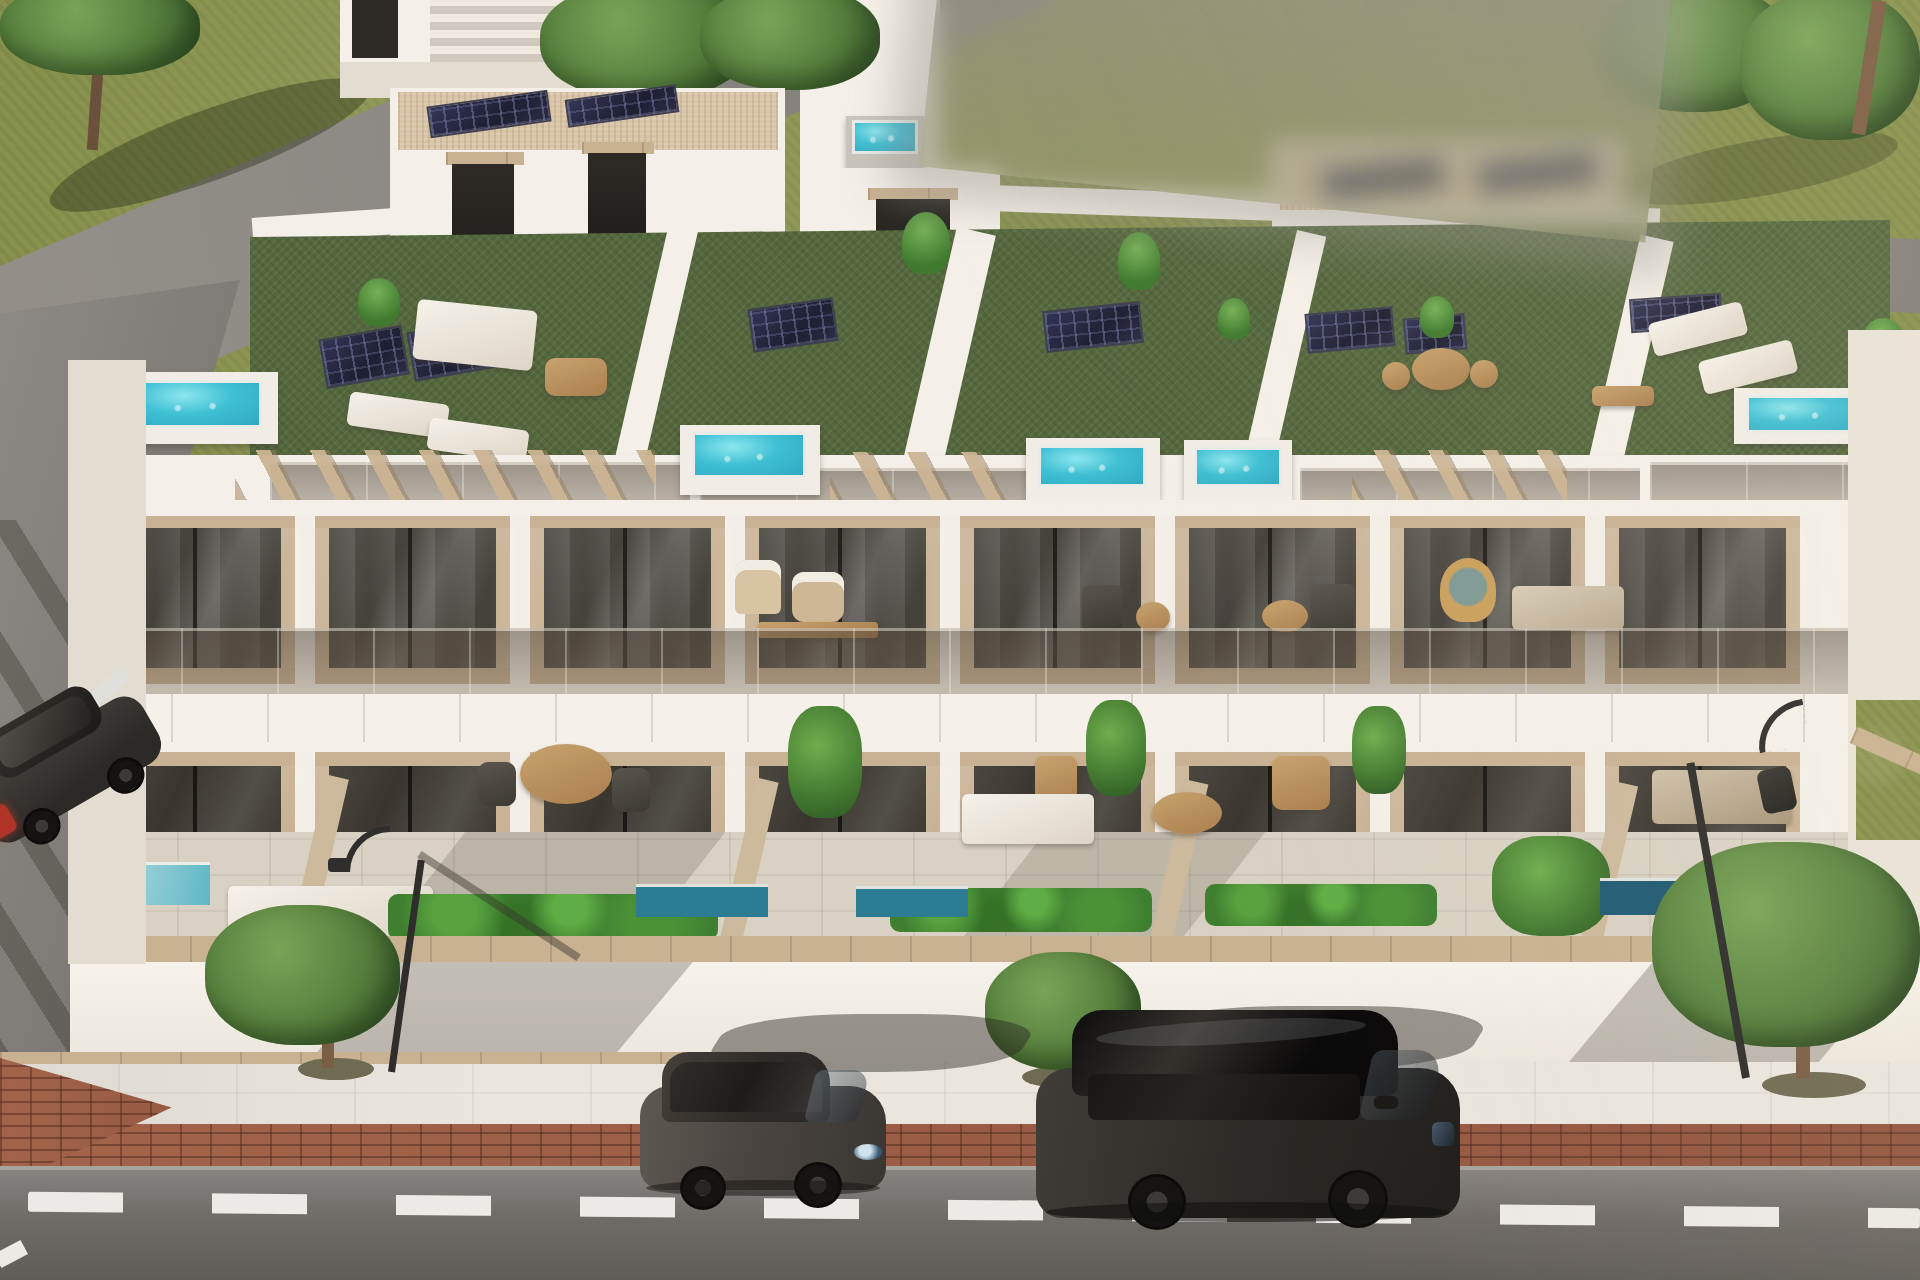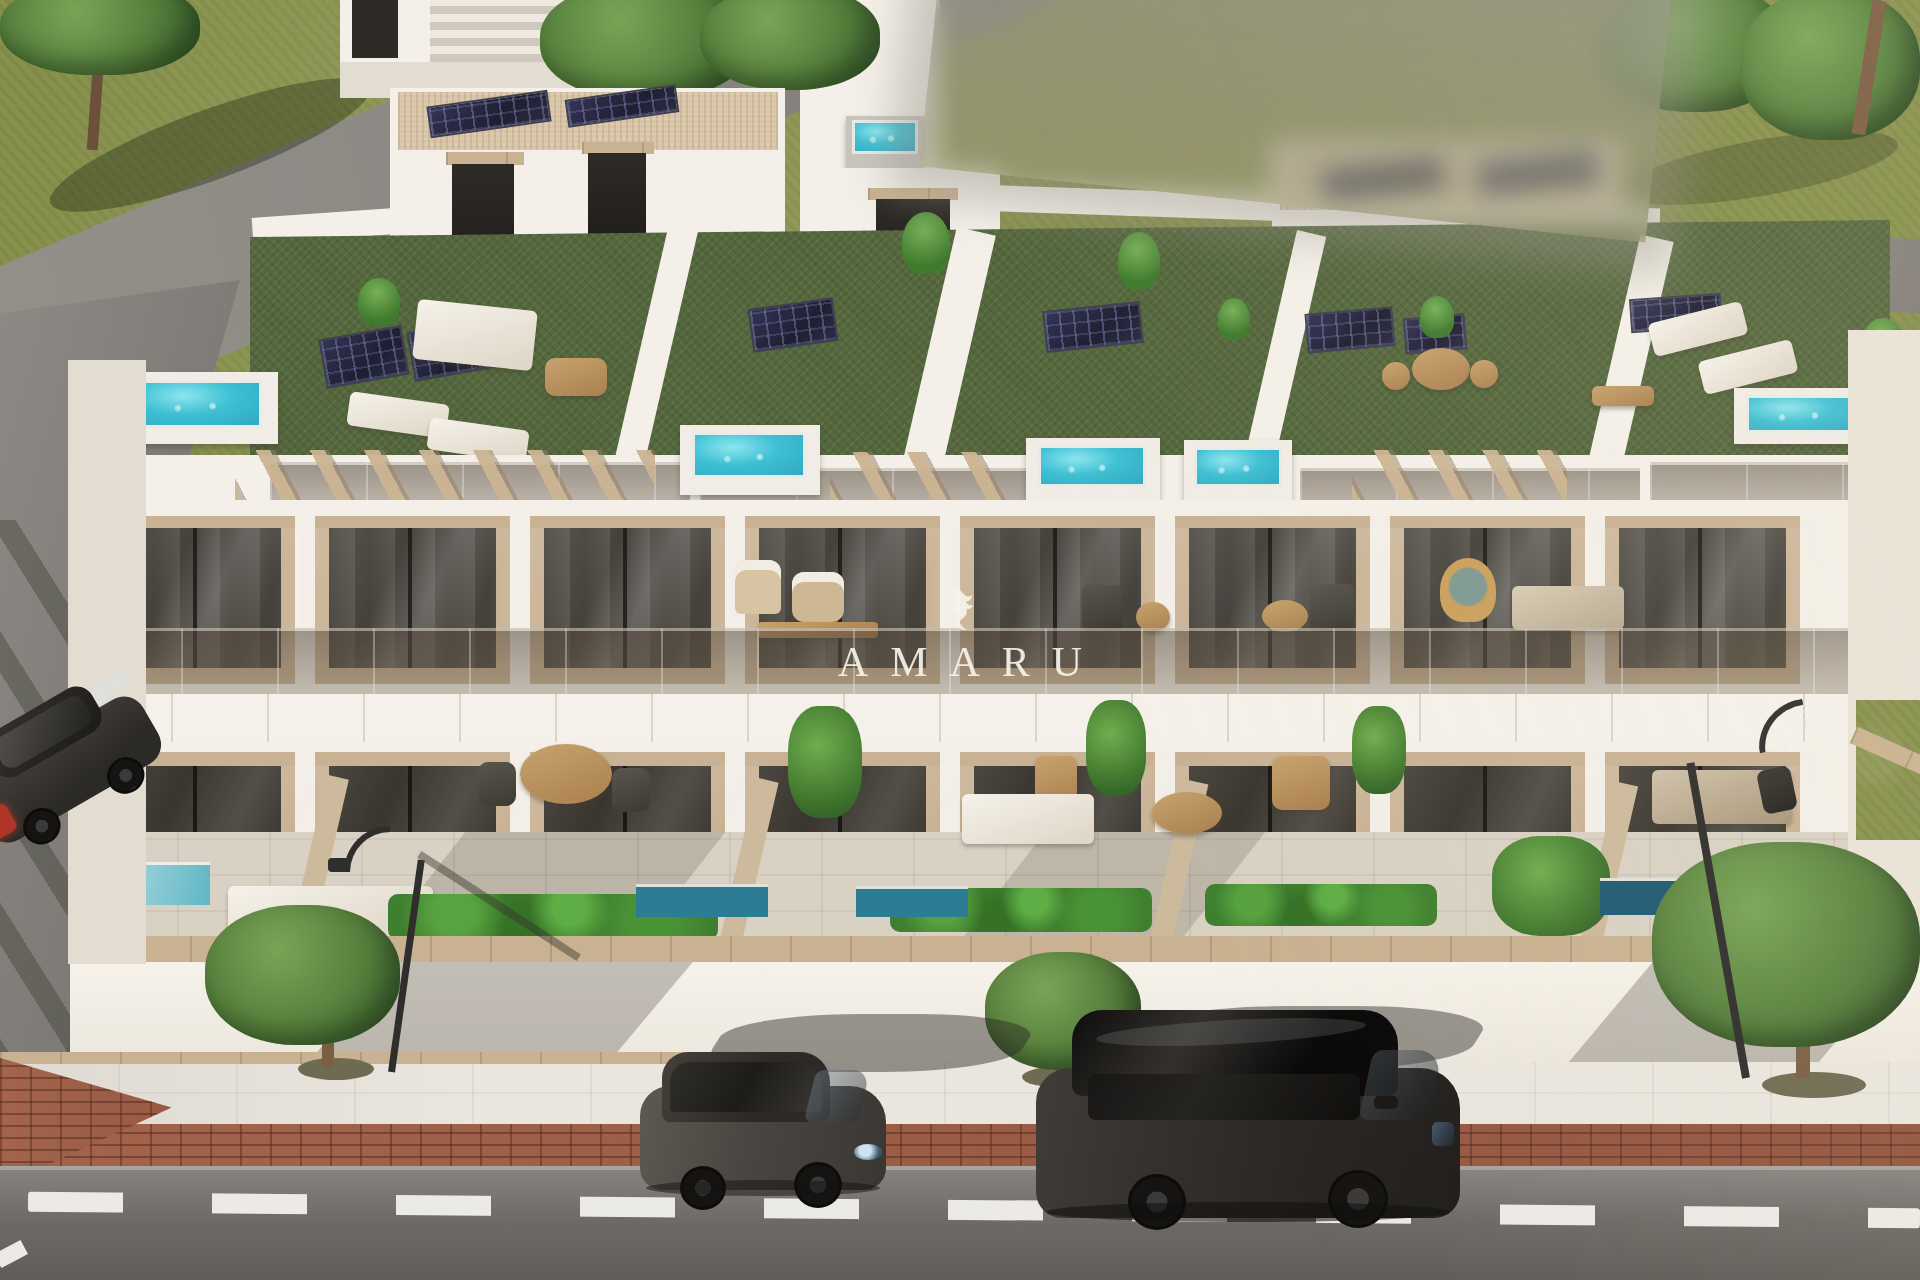--- a/index.html
+++ b/index.html
@@ -271,27 +271,20 @@
   <div class="abs whiteshade" style="left:68px;top:360px;width:78px;height:604px;"></div>
   <div class="abs whiteshade" style="left:1848px;top:330px;width:72px;height:634px;background:#e9e3d8;"></div>
   <div class="abs grassy" style="left:1856px;top:700px;width:64px;height:140px;"></div>
   <div class="abs copingband" style="left:1850px;top:742px;width:80px;height:18px;transform:rotate(24deg);"></div>
 
   <div class="abs" style="left:930px;top:-40px;width:730px;height:245px;transform:rotate(6deg);
               background:linear-gradient(180deg, rgba(150,146,138,.72), rgba(154,151,121,.6));
               backdrop-filter:blur(12px);-webkit-backdrop-filter:blur(12px);
               box-shadow:0 0 40px 30px rgba(150,146,138,.45);"></div>
 
-  <div class="abs wm" style="left:830px;top:586px;width:260px;">
-    <svg class="wm-logo" width="34" height="50" viewBox="0 0 34 50">
-      <path fill="#f7f4ec" d="M17 4 C13 1 8 1 5 4 C9 4.5 12 7 13 10.5 C8.5 10 5.5 12 4.5 15.5 C8.5 14.8 12 16.5 14 20 C10 20 8 22.5 8 26 C11 24.3 14.5 24.6 16.3 27 C12.5 31.5 11.8 36.5 14.5 41 C15.3 36.5 17.2 33.8 20 32 C23 30 24.8 26.5 23.2 23 C26 24 28.8 22.3 29.8 19 C26.3 19.8 23.8 18.3 23 15.5 C26.5 15.3 29 12.8 29 9.5 C25.8 11.3 22.3 10.5 20.5 7.8 Z"></path>
-      <path fill="#f7f4ec" d="M14.5 41 C17 43.5 20.5 44.5 24 43.5 C21 42.5 19 40.5 18.3 37.8 Z" opacity=".85"></path>
-    </svg>
-    <div class="wm-text">AMARU</div>
-  </div>
 
   <div class="abs sidewalkband" style="left:0;top:1062px;width:1920px;height:64px;"></div>
   <div class="abs copingband" style="left:0;top:1052px;width:720px;height:12px;"></div>
 
   <div class="abs" style="left:298px;top:1058px;width:76px;height:22px;background:#6f6b52;border-radius:50%;"></div>
   <div class="abs" style="left:1022px;top:1066px;width:84px;height:22px;background:#6f6b52;border-radius:50%;"></div>
   <div class="abs" style="left:1762px;top:1072px;width:104px;height:26px;background:#6f6b52;border-radius:50%;"></div>
 
   <div class="abs brickpav" style="left:0;top:1124px;width:1920px;height:46px;"></div>
   <div class="abs brickpav" style="left:0;top:1058px;width:260px;height:165px;clip-path:polygon(0 0,66% 30%,0 78%);"></div>

